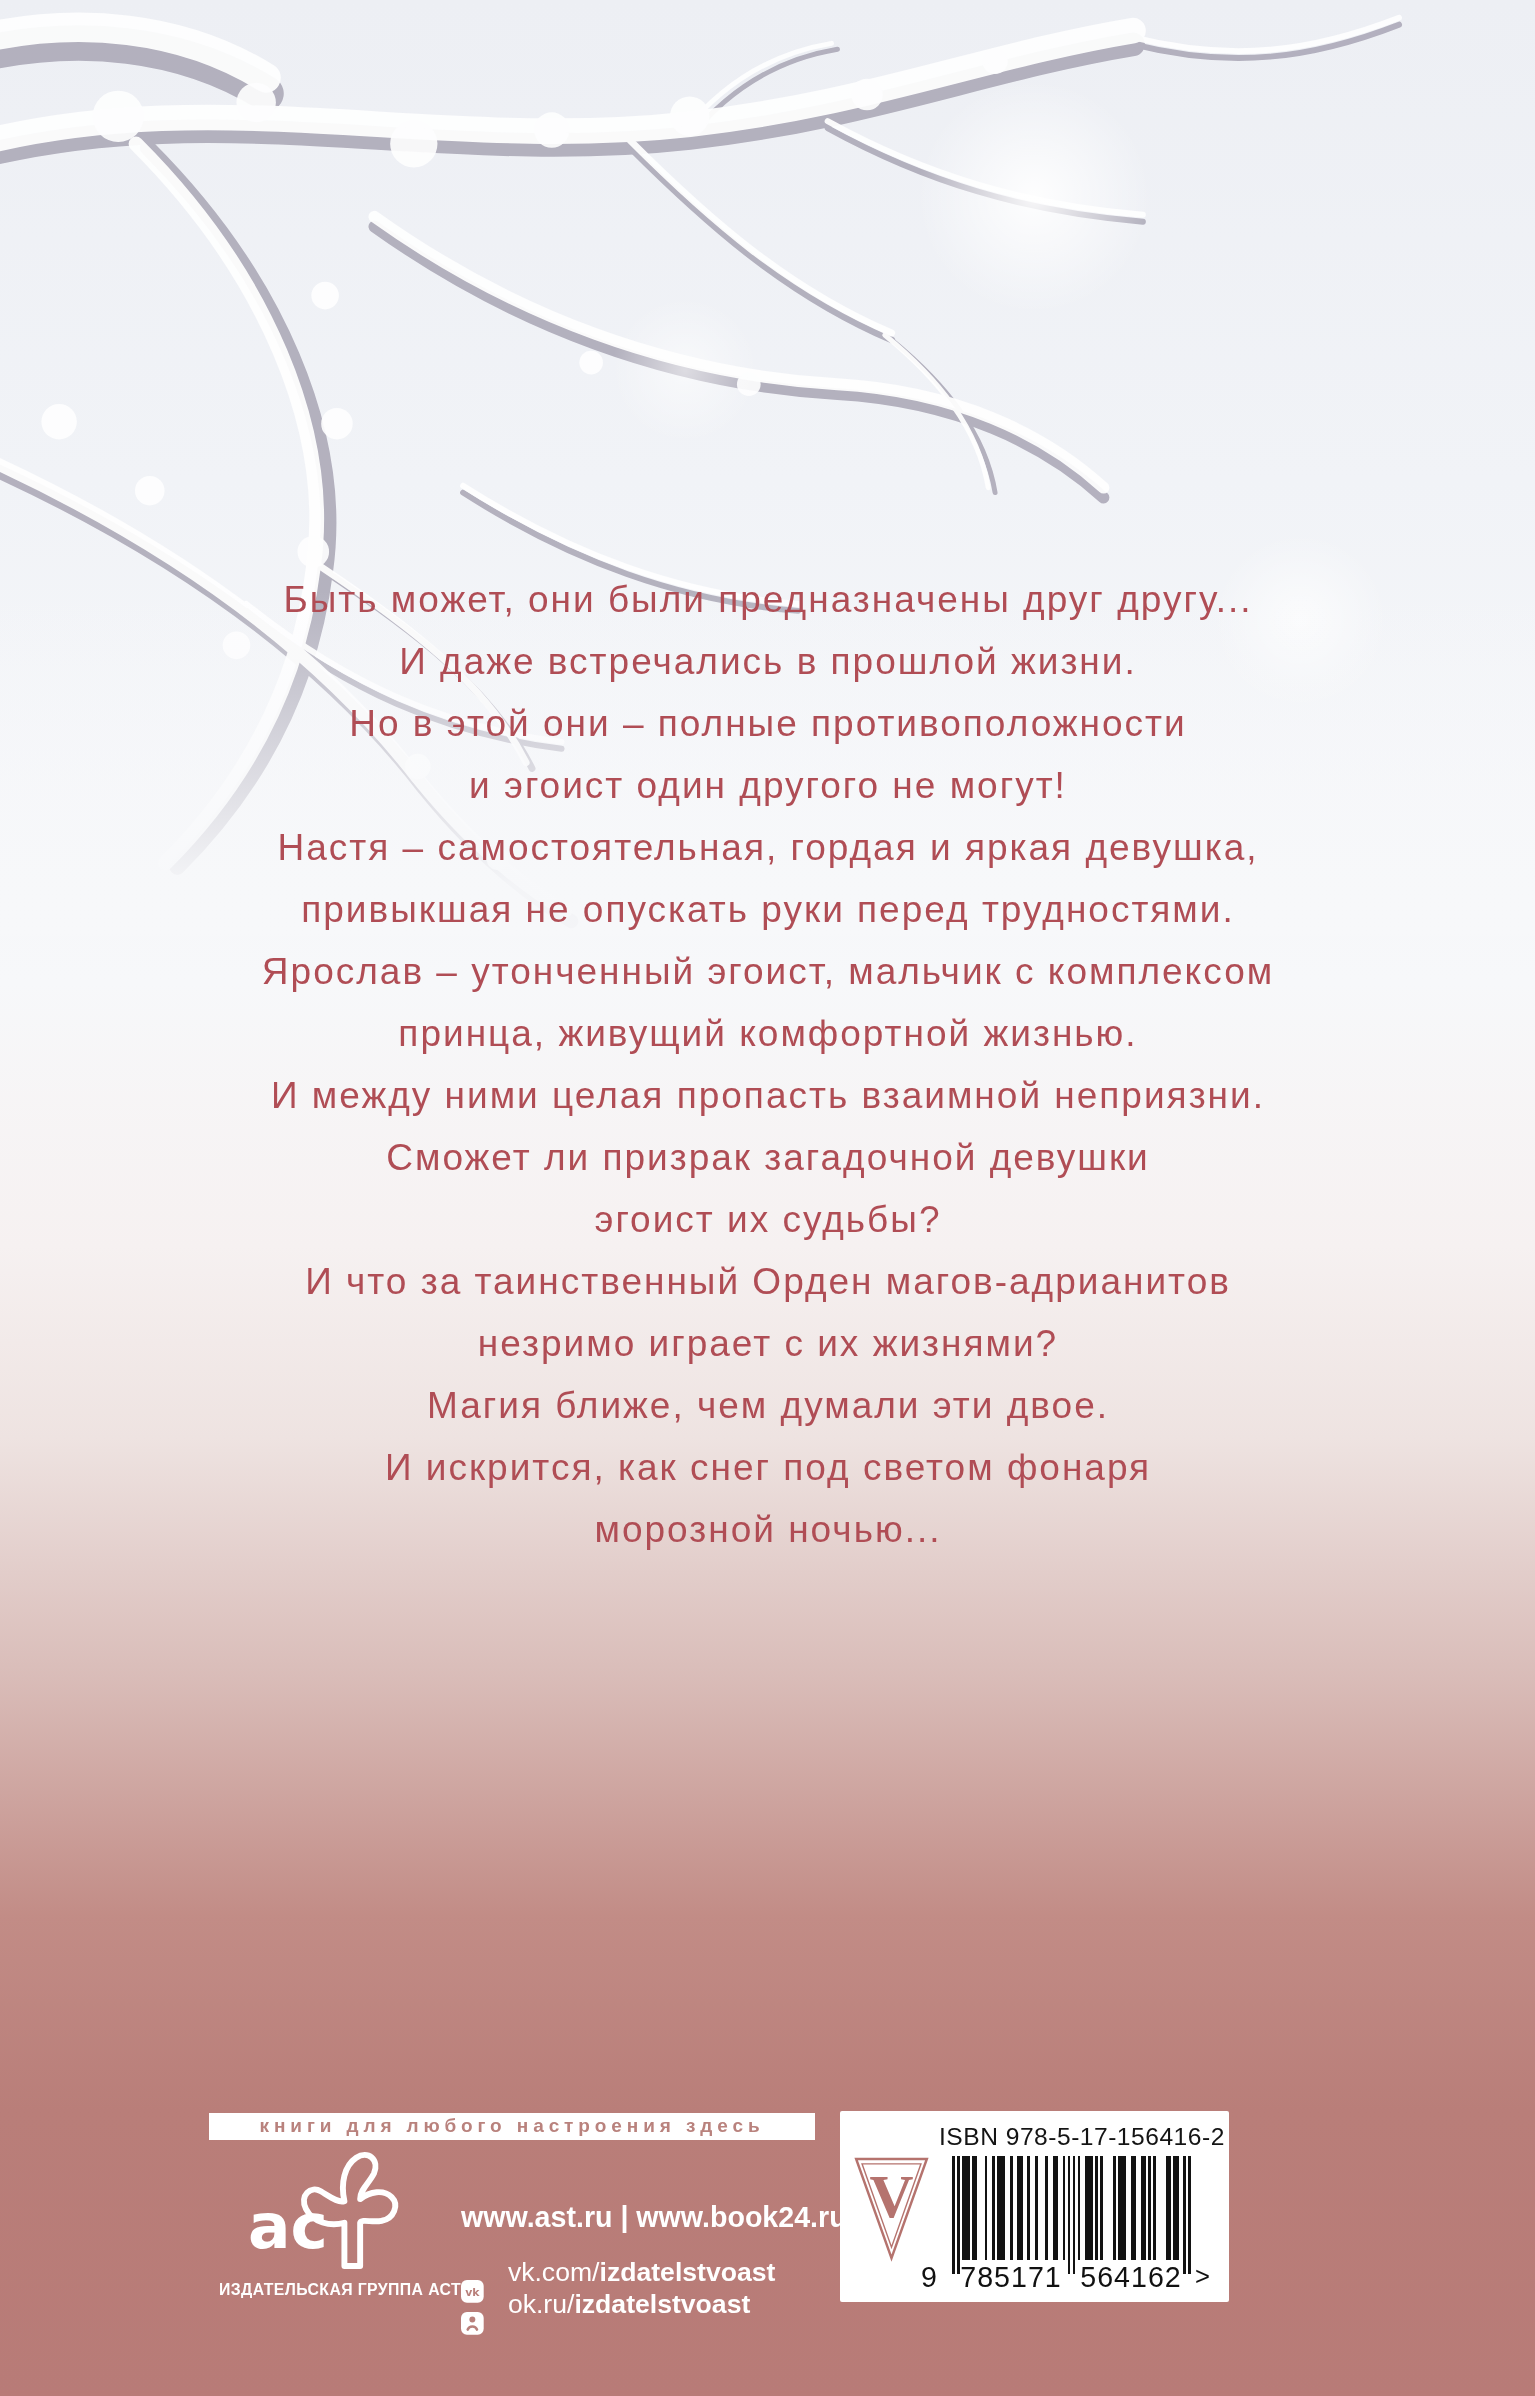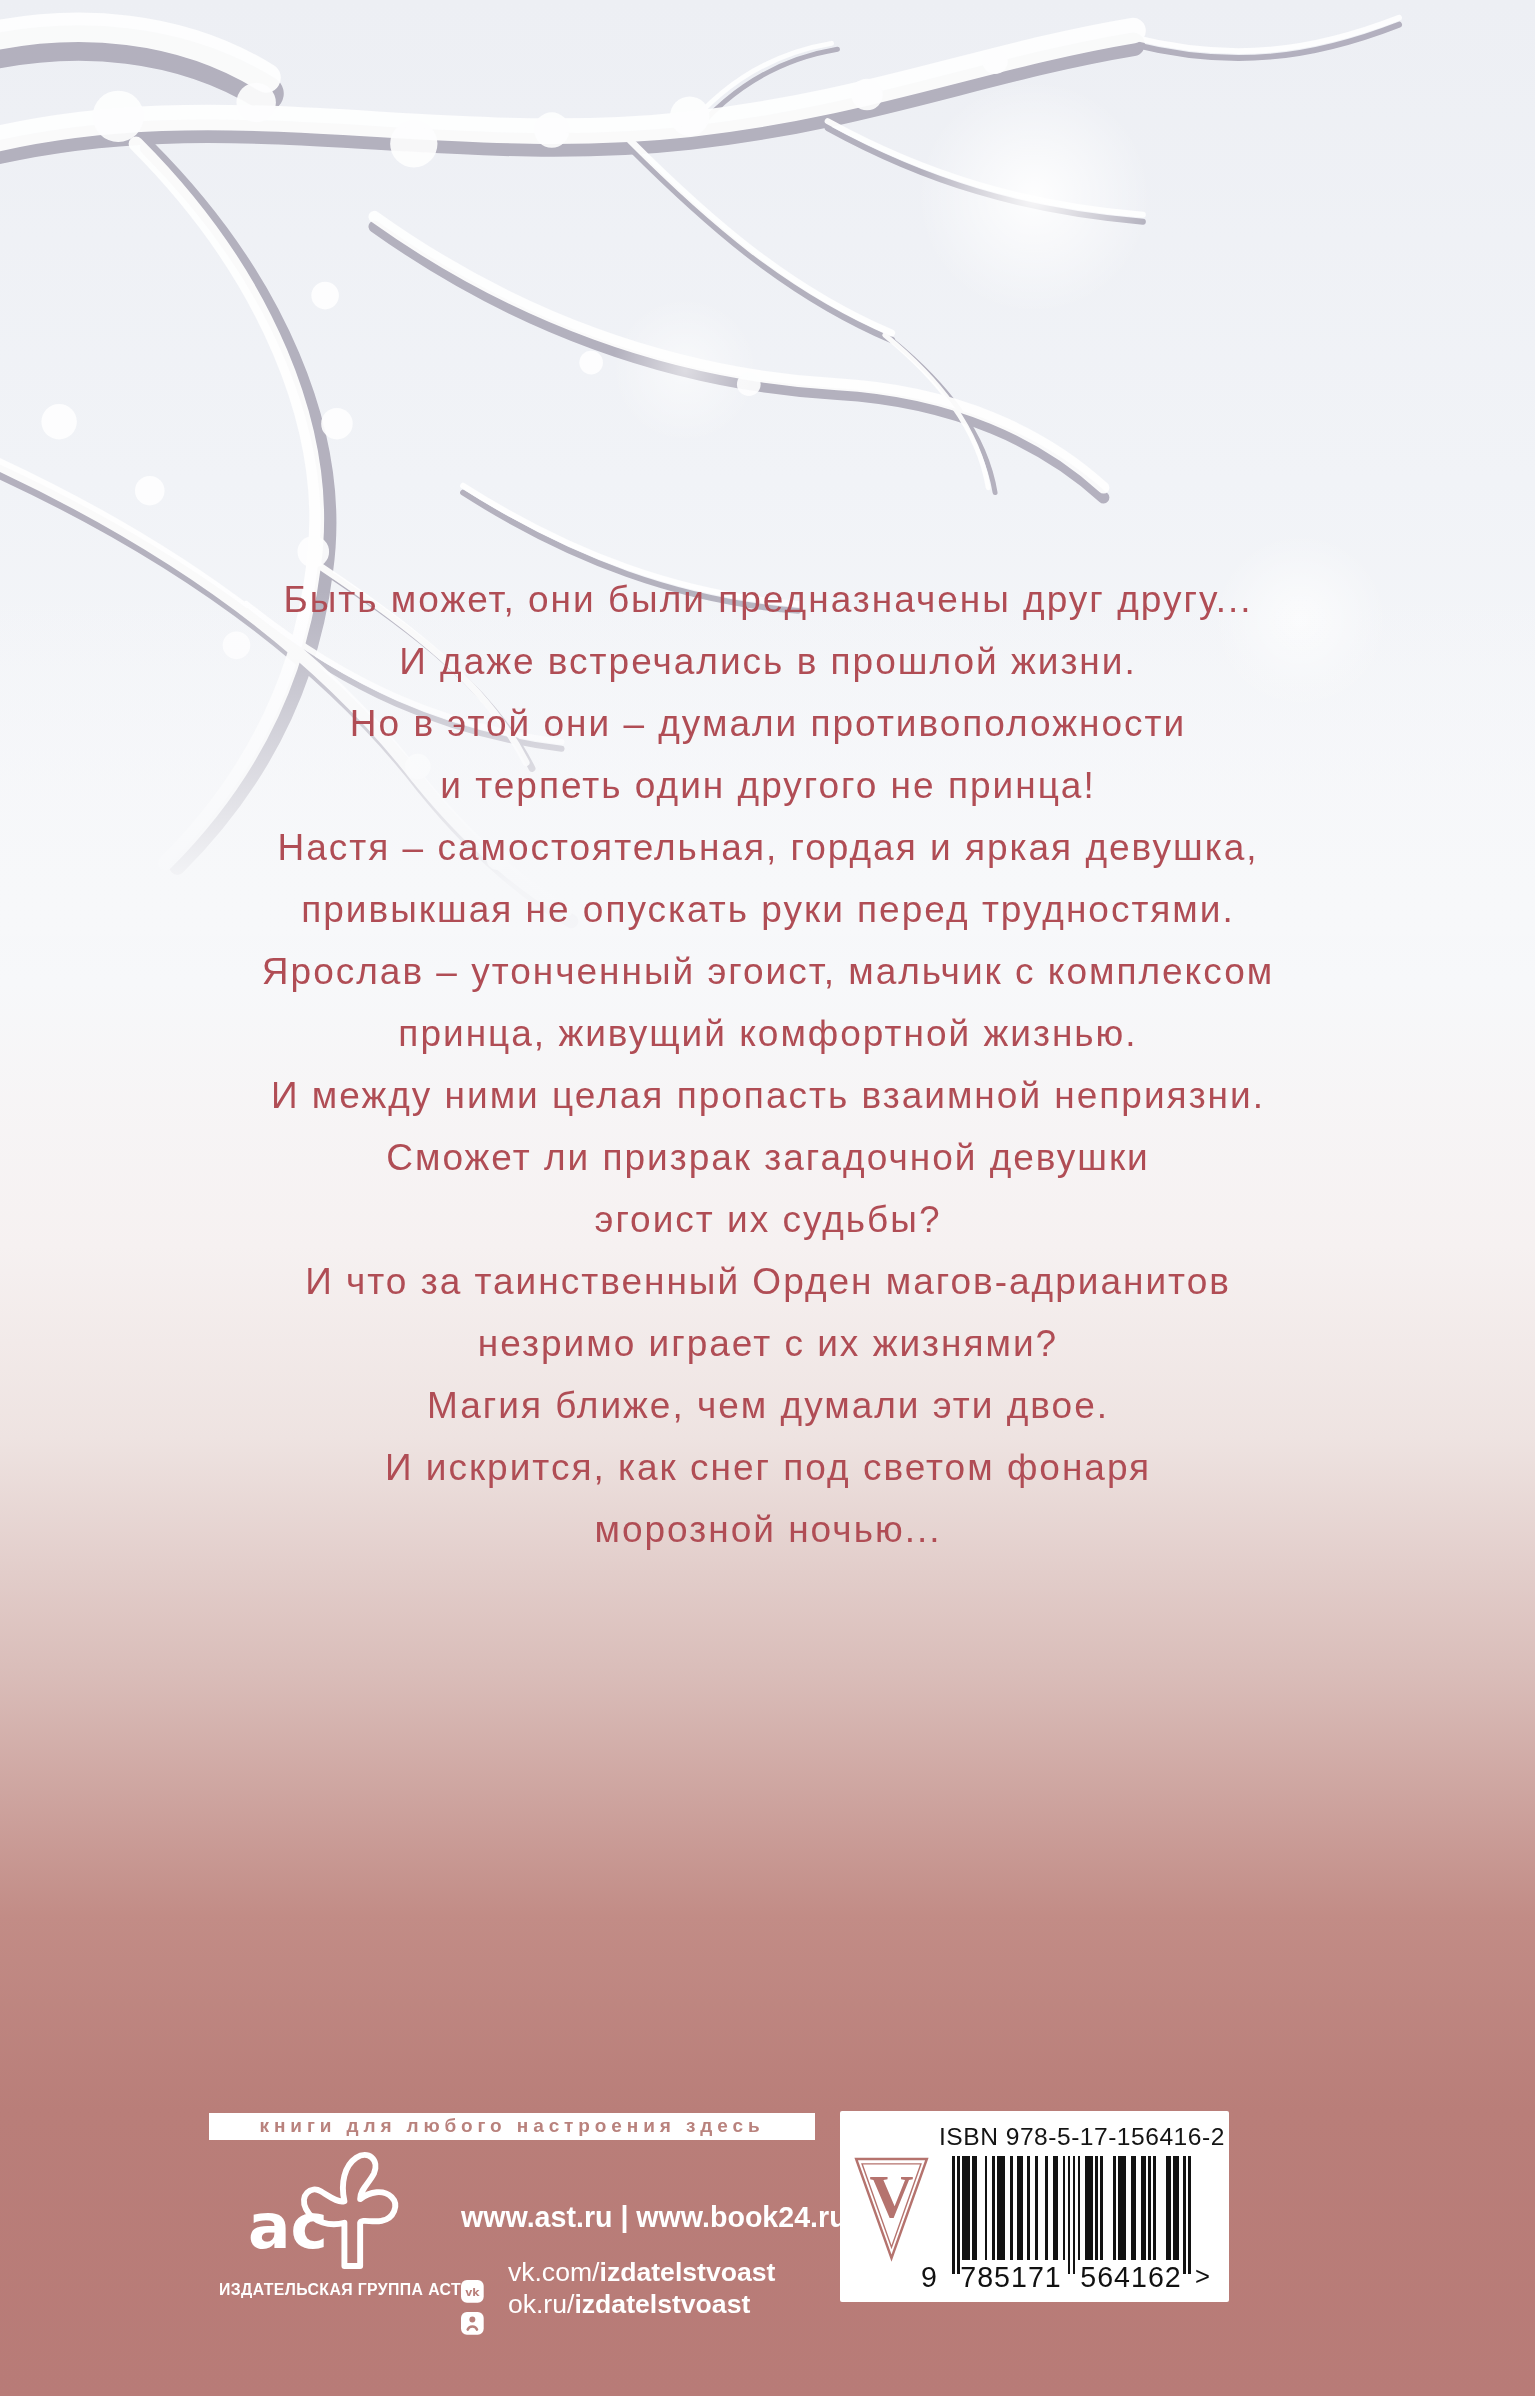--- a/index.html
+++ b/index.html
@@ -112,22 +112,22 @@
     </svg>
     <div class="bokeh b1"></div>
     <div class="bokeh b2"></div>
     <div class="bokeh b3"></div>
     <div class="art-fade"></div>
   </div>
 
   <div class="blurb">
       <div class="blurb-line">Быть может, они были предназначены друг другу...</div>
       <div class="blurb-line">И даже встречались в прошлой жизни.</div>
-      <div class="blurb-line">Но в этой они – думали противоположности</div>
-      <div class="blurb-line">и терпеть один другого не принца!</div>
+      <div class="blurb-line">Но в этой они – полные противоположности</div>
+      <div class="blurb-line">и эгоист один другого не могут!</div>
       <div class="blurb-line">Настя – самостоятельная, гордая и яркая девушка,</div>
       <div class="blurb-line">привыкшая не опускать руки перед трудностями.</div>
       <div class="blurb-line">Ярослав – утонченный эгоист, мальчик с комплексом</div>
       <div class="blurb-line">принца, живущий комфортной жизнью.</div>
       <div class="blurb-line">И между ними целая пропасть взаимной неприязни.</div>
       <div class="blurb-line">Сможет ли призрак загадочной девушки</div>
       <div class="blurb-line">эгоист их судьбы?</div>
       <div class="blurb-line">И что за таинственный Орден магов-адрианитов</div>
       <div class="blurb-line">незримо играет с их жизнями?</div>
       <div class="blurb-line">Магия ближе, чем думали эти двое.</div>

